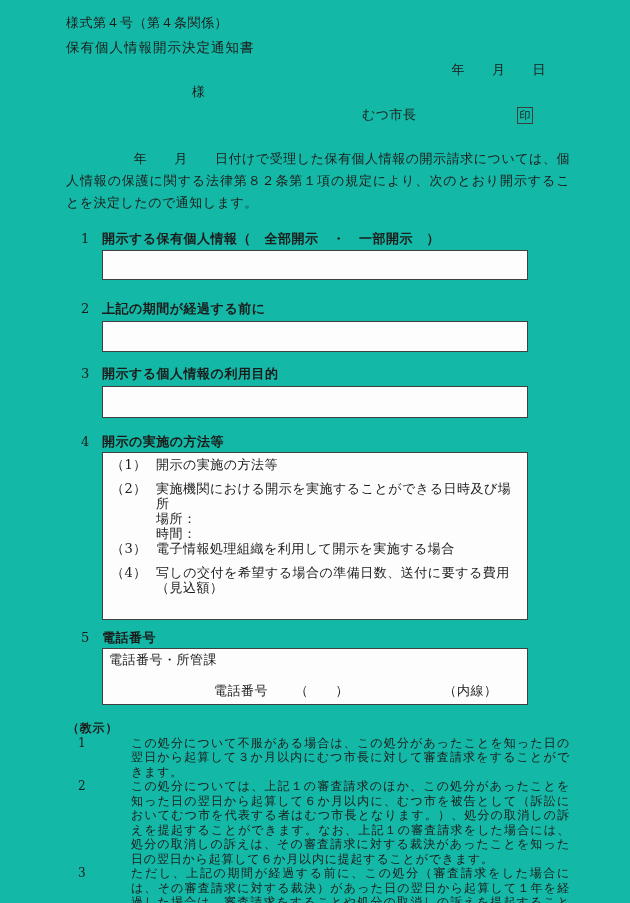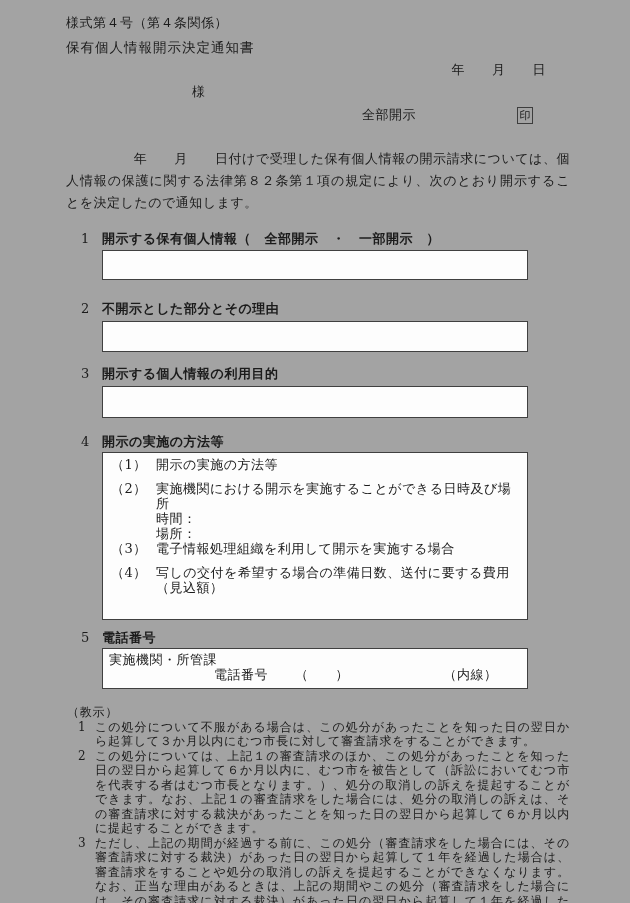--- a/index.html
+++ b/index.html
@@ -2,21 +2,21 @@
 <html><head>
 <meta charset="utf-8">
 <style>
   * { margin: 0; padding: 0; box-sizing: border-box; }
   html, body { background: #ffffff; }
   .page {
     position: relative;
     width: 630px;
     height: 903px;
     margin: 0 auto;
-    background: #a3a3a3;
+    background: #14b8a6;
     color: #1b1b1b;
     font-family: "DejaVu Serif", "Liberation Serif", serif;
     font-size: 13px;
     letter-spacing: 0.5px;
     padding: 14px 60px 0 66px;
     overflow: hidden;
   }
   .form-number { font-size: 13px; }
   .doc-title { text-align: left; margin-top: 7px; font-size: 13.5px; letter-spacing: 1px; }
   .date-line { text-align: right; padding-right: 24px; margin-top: 4px; white-space: pre-wrap; }
@@ -57,61 +57,61 @@
   .sec3 .fill-box { margin-top: 4px; height: 32px; }
   .sec4 { margin-top: 16px; }
   .method-box { margin-top: 2px; padding: 4px 4px 24px 8px; }
   .mline { display: flex; line-height: 15px; white-space: pre-wrap; }
   .mline.gap { margin-top: 9px; }
   .mlabel { width: 45px; flex: none; }
   .mtext { flex: 1; }
   .sec5 { margin-top: 10px; }
   .contact-box { margin-top: 2px; padding: 3px 4px 6px 6px; }
   .contact-line { line-height: 15px; white-space: pre-wrap; }
-  .contact-tel { padding-left: 105px; }
+  .contact-tel { padding-left: 105px; margin-top: 16px; }
   .notes { margin-top: 16px; font-size: 12px; letter-spacing: 0.8px; line-height: 14.5px; }
-  .notes-label { padding-left: 1px; }
+  .notes-label { padding-left: 1px; font-weight: bold; }
   .note-item { display: flex; padding-left: 12px; }
   .note-num { width: 17px; flex: none; }
-  .note-text { flex: 1; text-align: justify; }
+  .note-text { flex: 1; text-align: justify; margin-left: 36px; }
 </style>
 </head>
 <body>
 
 <div class="page">
 
   <div class="form-number">様式第４号（第４条関係）</div>
 
   <div class="doc-title">保有個人情報開示決定通知書</div>
 
   <div class="date-line">年　　月　　日</div>
 
   <div class="addressee-line">
     <span>様</span>
   </div>
 
   <div class="issuer-line">
-    <span class="issuer-name">全部開示</span>
+    <span class="issuer-name">むつ市長</span>
     <span class="seal-box">印</span>
   </div>
 
   <div class="body-par">　　　　　年　　月　　日付けで受理した保有個人情報の開示請求については、個人情報の保護に関する法律第８２条第１項の規定により、次のとおり開示することを決定したので通知します。</div>
 
   <div class="section sec1">
     <div class="section-heading">
       <span class="sec-no">1</span>
       <span class="sec-title">開示する保有個人情報（　全部開示　・　一部開示　）</span>
     </div>
     <div class="fill-box"></div>
   </div>
 
   <div class="section sec2">
     <div class="section-heading">
       <span class="sec-no">2</span>
-      <span class="sec-title">不開示とした部分とその理由</span>
+      <span class="sec-title">上記の期間が経過する前に</span>
     </div>
     <div class="fill-box"></div>
   </div>
 
   <div class="section sec3">
     <div class="section-heading">
       <span class="sec-no">3</span>
       <span class="sec-title">開示する個人情報の利用目的</span>
     </div>
     <div class="fill-box"></div>
@@ -126,44 +126,44 @@
       <div class="mline">
         <span class="mlabel">（1）</span>
         <span class="mtext">開示の実施の方法等</span>
       </div>
       <div class="mline gap">
         <span class="mlabel">（2）</span>
         <span class="mtext">実施機関における開示を実施することができる日時及び場所</span>
       </div>
       <div class="mline">
         <span class="mlabel"></span>
-        <span class="mtext">時間：</span>
+        <span class="mtext">場所：</span>
       </div>
       <div class="mline">
         <span class="mlabel"></span>
-        <span class="mtext">場所：</span>
+        <span class="mtext">時間：</span>
       </div>
       <div class="mline">
         <span class="mlabel">（3）</span>
         <span class="mtext">電子情報処理組織を利用して開示を実施する場合</span>
       </div>
       <div class="mline gap">
         <span class="mlabel">（4）</span>
         <span class="mtext">写しの交付を希望する場合の準備日数、送付に要する費用（見込額）</span>
       </div>
     </div>
   </div>
 
   <div class="section sec5">
     <div class="section-heading">
       <span class="sec-no">5</span>
       <span class="sec-title">電話番号</span>
     </div>
     <div class="fill-box contact-box">
-      <div class="contact-line">実施機関・所管課</div>
+      <div class="contact-line">電話番号・所管課</div>
       <div class="contact-line contact-tel">電話番号　　（　　）　　　　　　　（内線）</div>
     </div>
   </div>
 
   <div class="notes">
     <div class="notes-label">（教示）</div>
     <div class="note-item">
       <span class="note-num">1</span>
       <span class="note-text">この処分について不服がある場合は、この処分があったことを知った日の翌日から起算して３か月以内にむつ市長に対して審査請求をすることができます。</span>
     </div>

